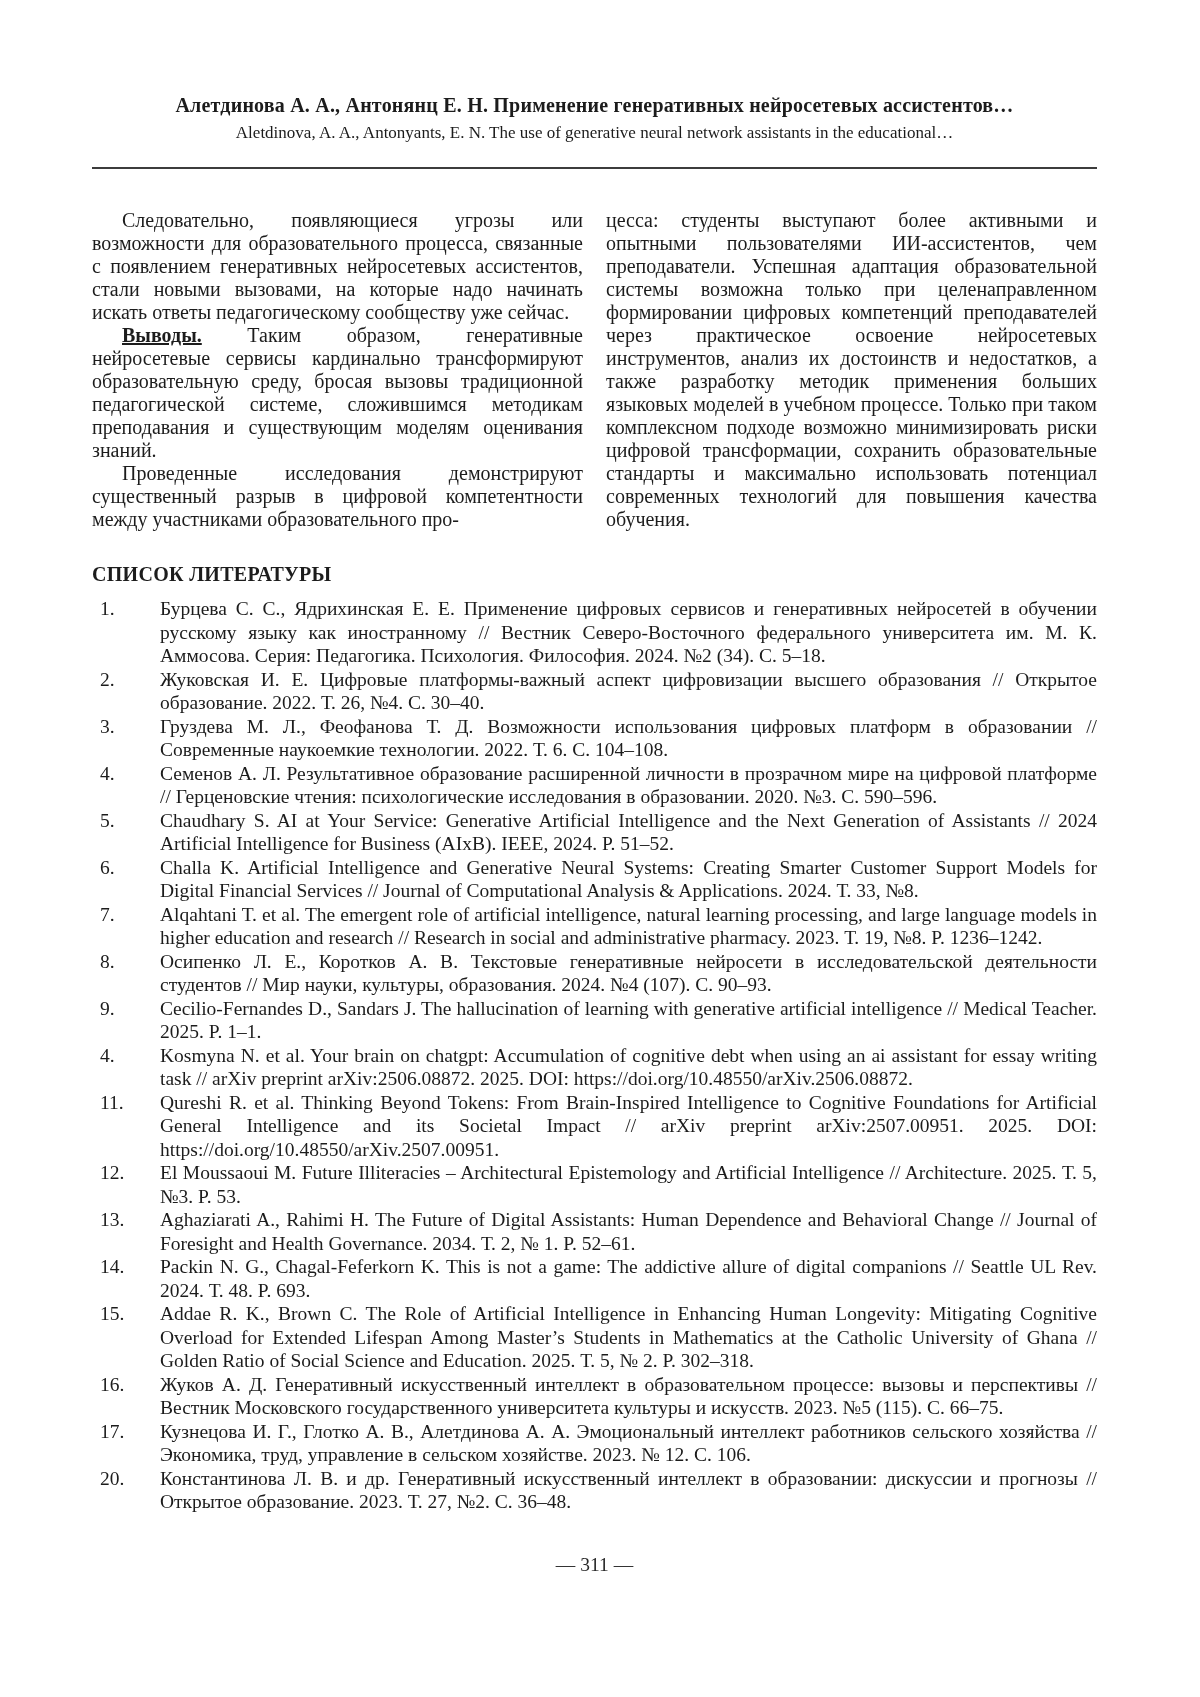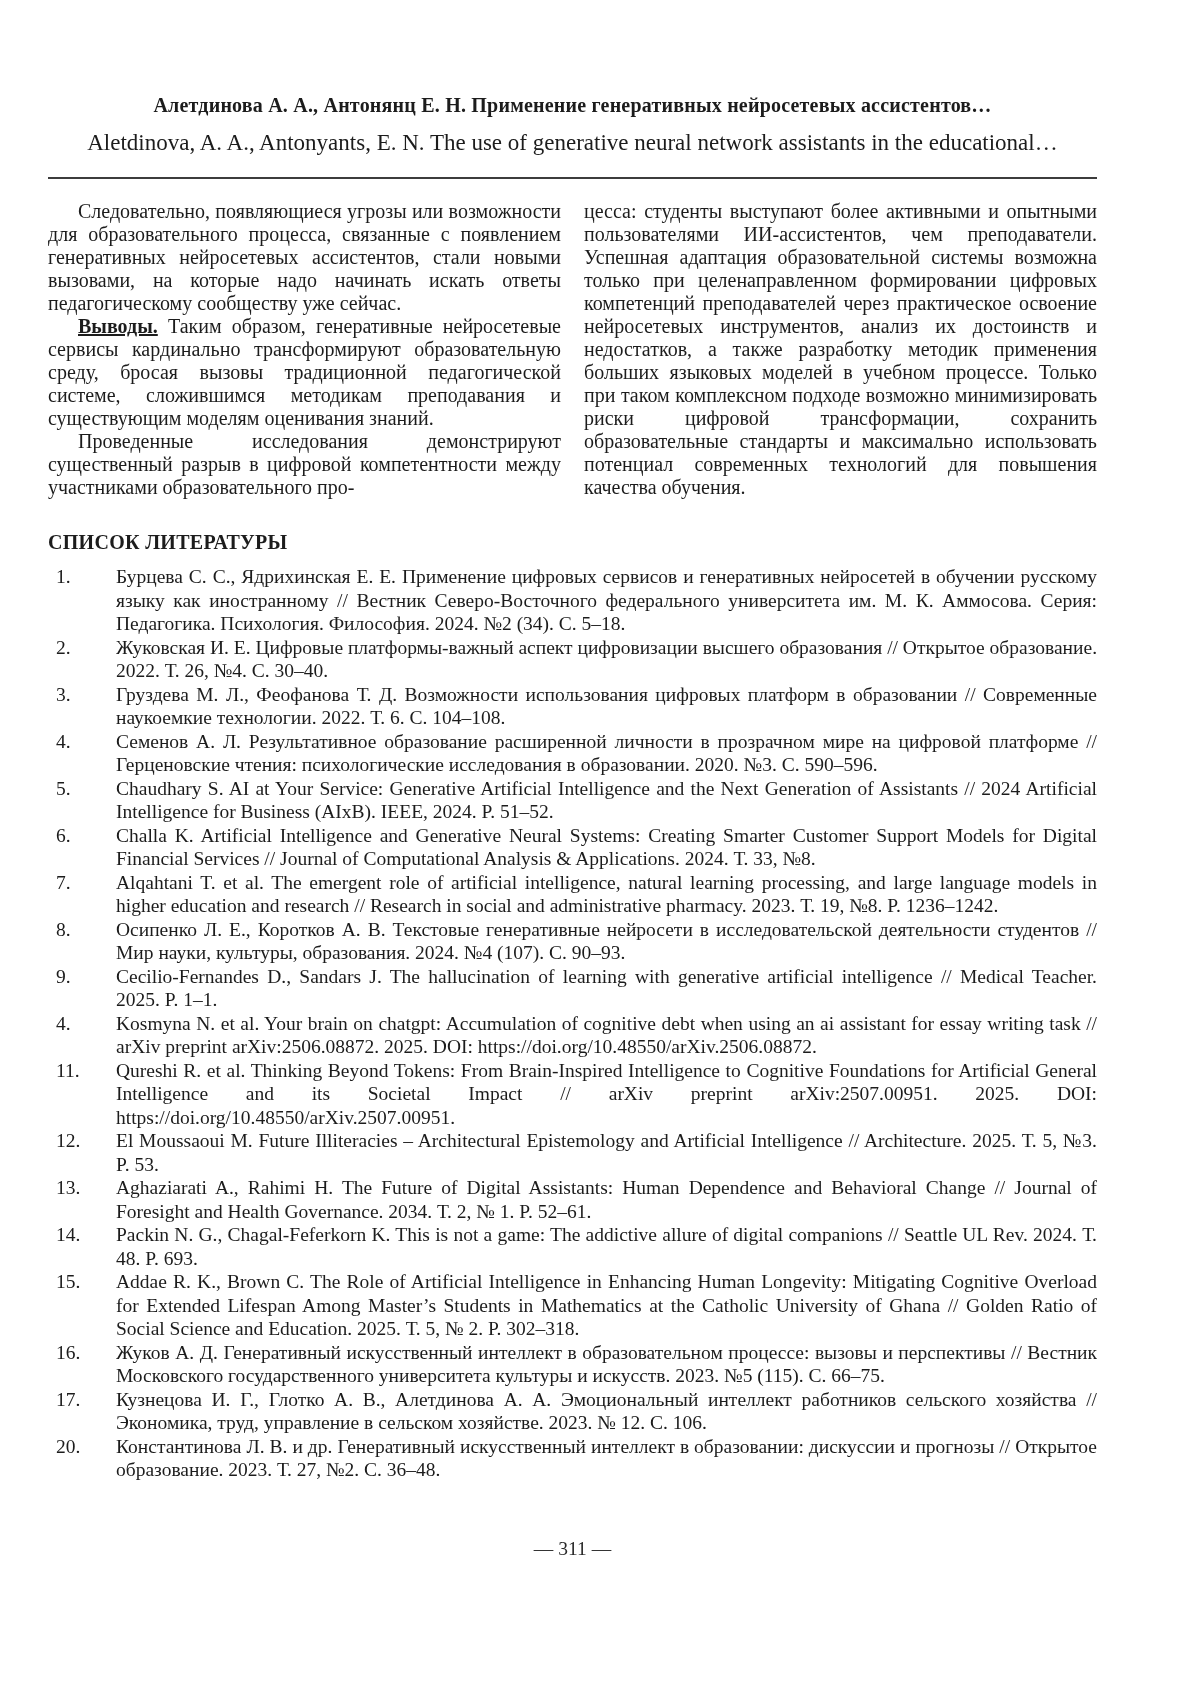--- a/index.html
+++ b/index.html
@@ -9,46 +9,46 @@
   }
   .page {
     position: relative;
     width: 1200px;
     height: 1697px;
     margin: 0 auto;
     background: #ffffff;
     color: #1c1c1c;
     font-family: "Liberation Serif", "DejaVu Serif", serif;
     box-sizing: border-box;
-    padding: 92px 103px 0 48px;
+    padding: 92px 103px 0 92px;
     overflow: hidden;
     border-radius: 21px;
   }
   .running-head {
     text-align: center;
     line-height: 26px;
   }
   .rh-ru {
     font-weight: bold;
     font-size: 20px;
     letter-spacing: 0.2px;
   }
   .rh-en {
-    font-size: 23px;
-    margin-top: 12px;
+    font-size: 17px;
+    margin-top: 2px;
   }
   .rule {
     border: none;
     border-top: 2px solid #3c3c3c;
     margin: 21px 0 0 0;
   }
   .columns {
     display: flex;
     gap: 23px;
-    margin-top: 21px;
+    margin-top: 40px;
     font-size: 20px;
     line-height: 23px;
     text-align: justify;
     align-items: flex-end;
   }
   .col {
     flex: 1 1 0;
     min-width: 0;
   }
   .col p {
@@ -79,21 +79,21 @@
     position: relative;
     padding-left: 68px;
     text-align: justify;
   }
   .ref-num {
     position: absolute;
     left: 8px;
     top: 0;
   }
   .page-footer {
-    margin-top: 56px;
+    margin-top: 40px;
     text-align: center;
     font-size: 19.5px;
     color: #2a2a2a;
   }
 </style>
 </head>
 <body>
 
 <div class="page">
 

